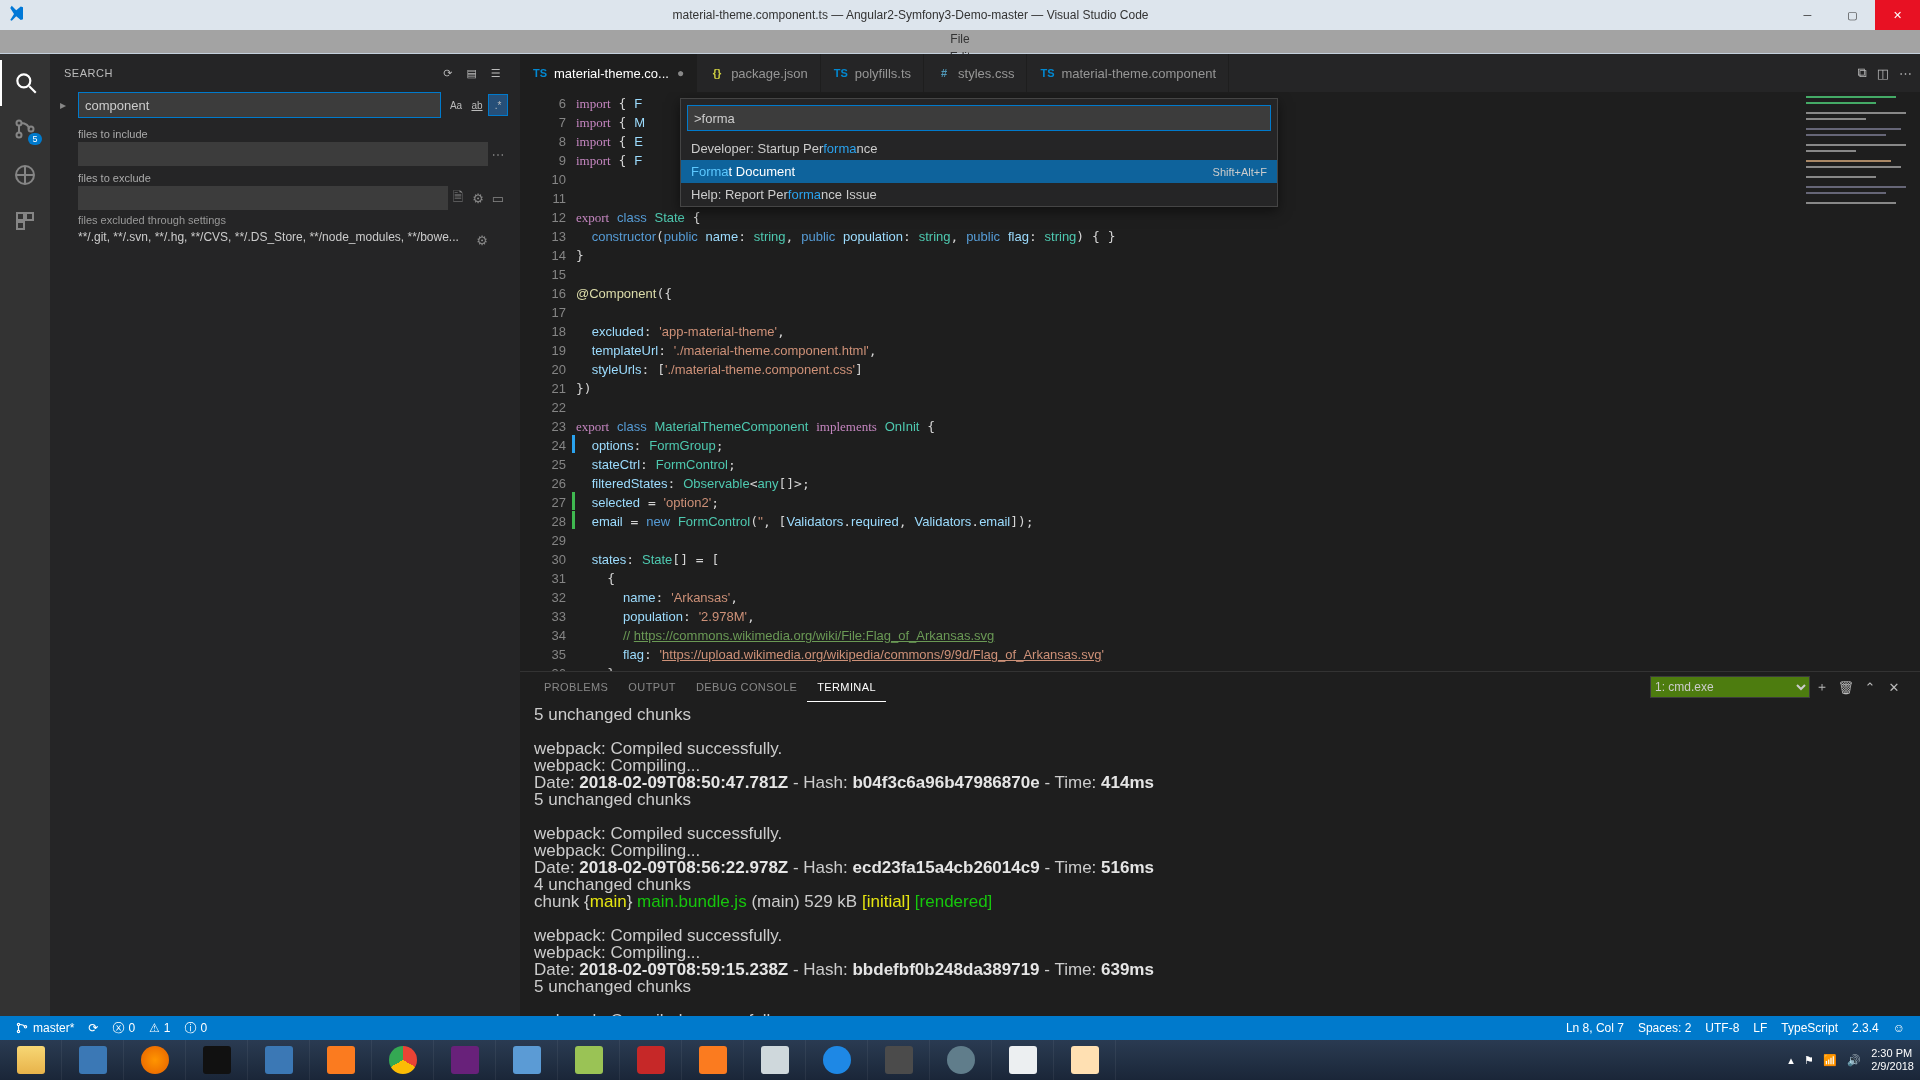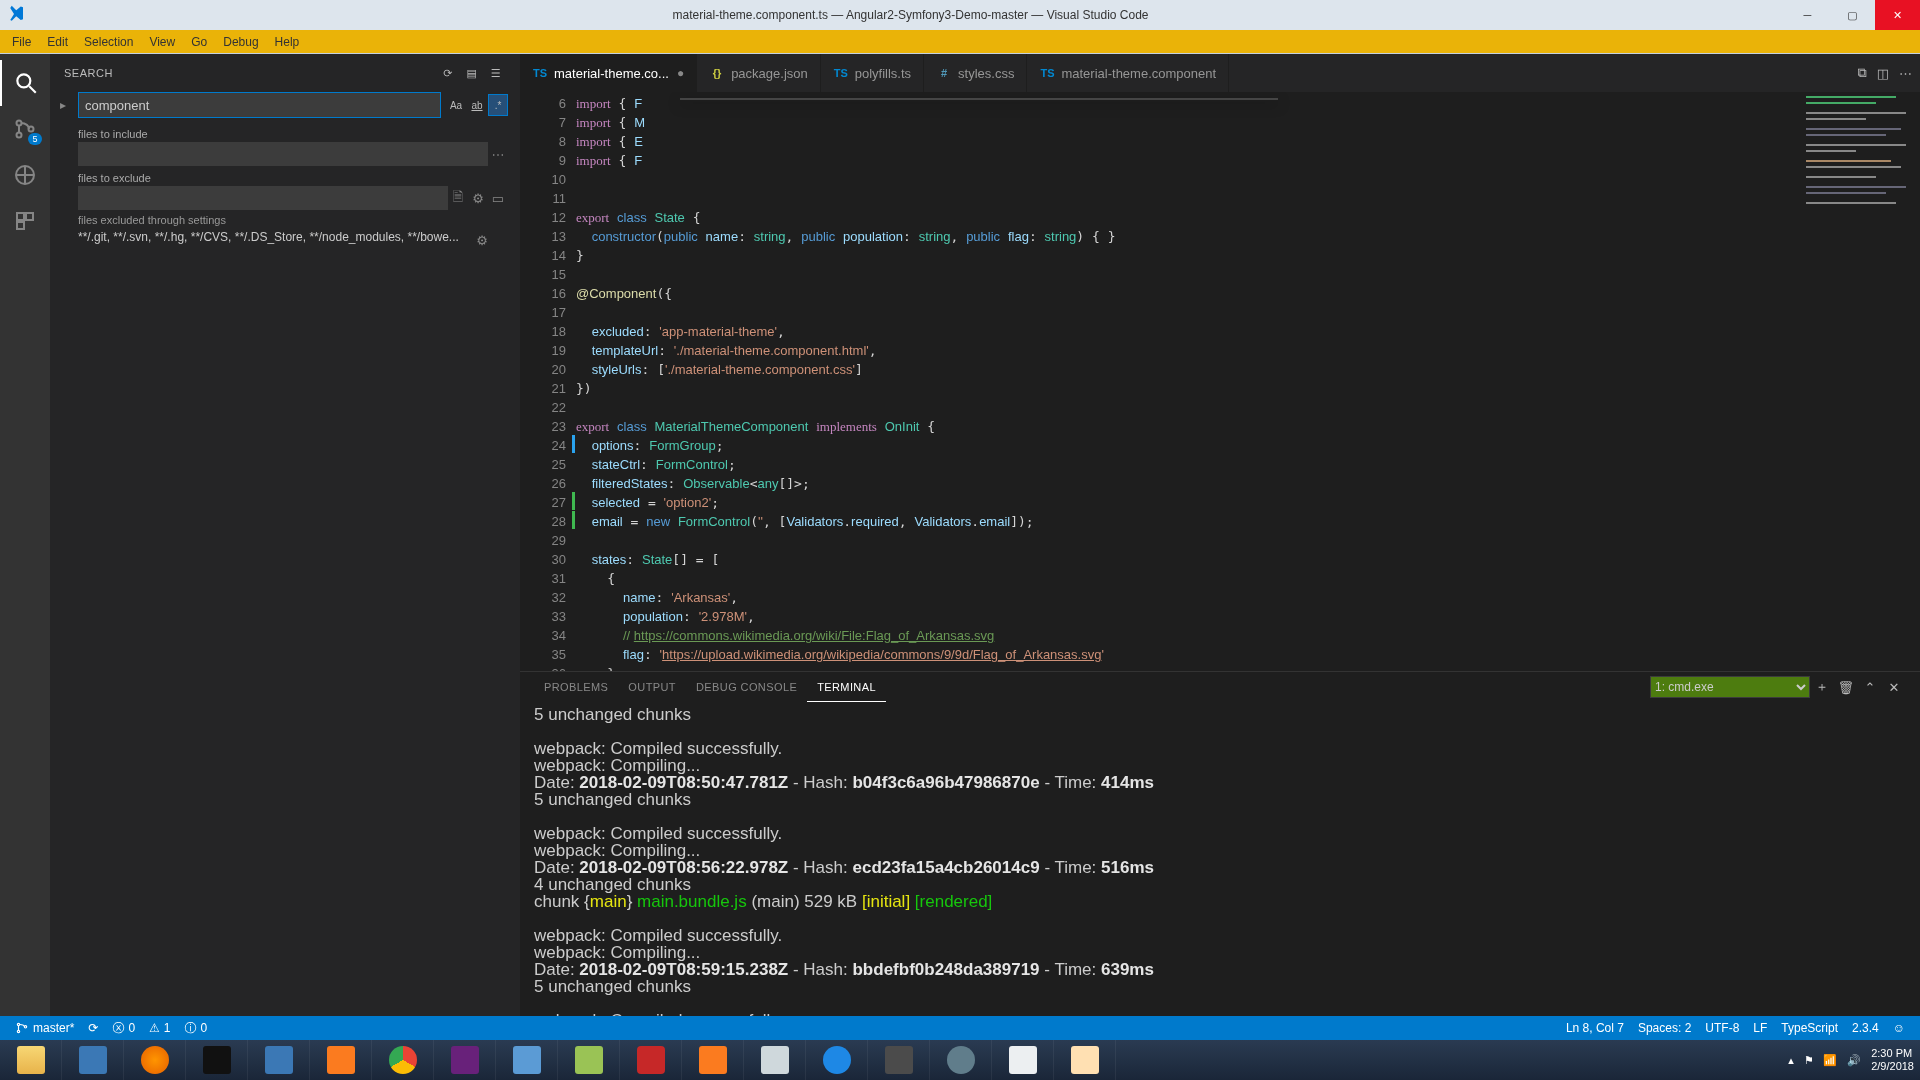--- a/index.html
+++ b/index.html
@@ -7,21 +7,21 @@
 
 
 .titlebar { height: 30px; background: #dde5ed; display: flex; align-items: center; }
 .titlebar .logo { width: 20px; height: 20px; margin: 0 8px; }
 .titlebar .title { flex: 1; text-align: center; color: #333; font-size: 12px; }
 .titlebar .win-controls { display: flex; }
 .titlebar .win-btn { width: 45px; height: 30px; display:flex;align-items:center;justify-content:center;color:#333;font-size:11px;}
 .titlebar .win-btn.close { background:#e81123; color:#fff;}
 
 
-.menubar { height: 24px; background: #eab308; display:flex; align-items:center; padding:0 4px; border-bottom:1px solid #c5d1de;}
+.menubar { height: 24px; background: #a3a3a3; display:flex; align-items:center; padding:0 4px; border-bottom:1px solid #c5d1de;flex-direction:column;}
 .menubar .menu-item { padding: 2px 8px; color:#333; font-size:12px; }
 
 
 .main { display:flex; height: calc(100% - 30px - 24px - 24px - 40px); }
 .activitybar { width: 50px; background:#333333; display:flex; flex-direction:column; align-items:center; padding-top:6px;}
 .activitybar .act-icon { width:50px; height:46px; display:flex;align-items:center;justify-content:center;color:#858585;}
 .activitybar .act-icon.active { color:#fff; border-left:2px solid #fff;}
 .activitybar .badge { position:absolute; transform:translate(10px,10px); background:#007acc;border-radius:10px;font-size:9px;color:#fff;padding:1px 4px;}
 
 .sidebar { width: 470px; background:#252526; display:flex;flex-direction:column; }
@@ -298,20 +298,33 @@
 
   <span class="k-lblue">states</span>: <span class="k-teal">State</span>[] = [
     {
       <span class="k-lblue">name</span>: <span class="k-str">'Arkansas'</span>,
       <span class="k-lblue">population</span>: <span class="k-str">'2.978M'</span>,
       <span class="k-com">// </span><span class="k-link">https://commons.wikimedia.org/wiki/File:Flag_of_Arkansas.svg</span>
       <span class="k-lblue">flag</span>: <span class="k-str">'</span><span class="k-slink">https://upload.wikimedia.org/wikipedia/commons/9/9d/Flag_of_Arkansas.svg</span><span class="k-str">'</span>
     },</div>
 
       <div class="palette">
+        <input value="&gt;forma" style="">
+        <div id="palette-items">
+            <div class="p-item">
+              <span>Developer: Startup Per<span class="hl">forma</span>nce</span>
+            </div>
+            <div class="p-item selected">
+              <span><span class="hl">Forma</span>t Document</span>
+              <span class="kbd">Shift+Alt+F</span>
+            </div>
+            <div class="p-item">
+              <span>Help: Report Per<span class="hl">forma</span>nce Issue</span>
+            </div>
+          </div>
       </div>
 
       <div class="minimap">
         <svg width="120" height="300">
             <rect x="6" y="4" width="90" height="2" fill="#4a6"></rect>
             <rect x="6" y="10" width="70" height="2" fill="#4a6"></rect>
             <rect x="6" y="20" width="100" height="2" fill="#888"></rect>
             <rect x="6" y="26" width="60" height="2" fill="#888"></rect>
             <rect x="6" y="36" width="95" height="2" fill="#667"></rect>
             <rect x="6" y="42" width="80" height="2" fill="#667"></rect>

